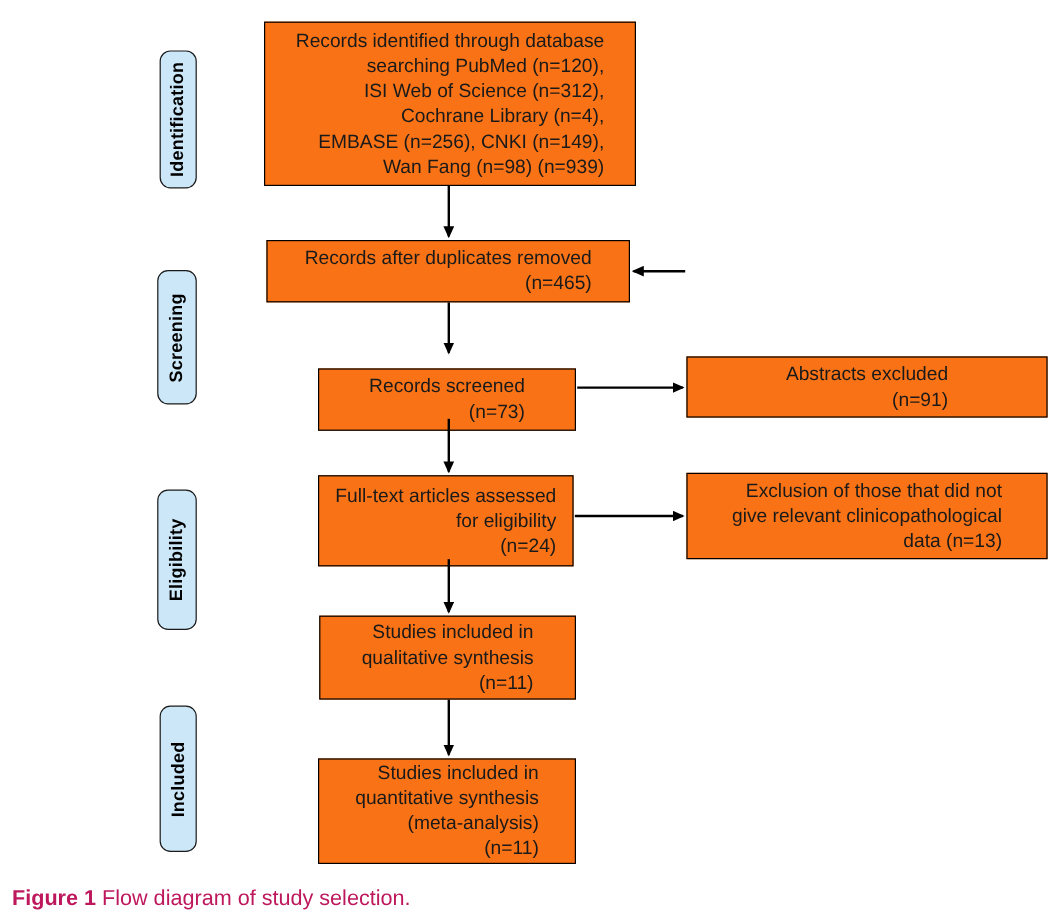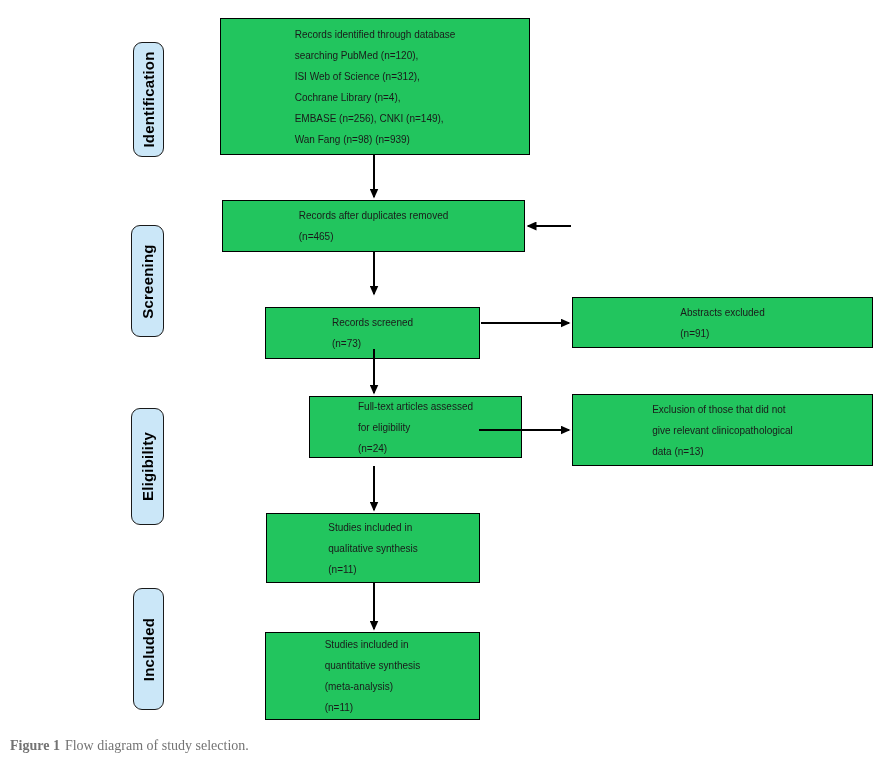--- a/index.html
+++ b/index.html
@@ -10,26 +10,26 @@
     position: relative;
     width: 885px;
     height: 761px;
     background: #ffffff;
     overflow: hidden;
   }
 
   .flow-box {
     position: absolute;
     border: 1.5px solid #000000;
-    background: #22c55e;
+    background: #f97316;
     display: flex;
     align-items: center;
     justify-content: center;
-    text-align: left;
-    font-size: 10px;
+    text-align: right;
+    font-size: 16px;
     line-height: 21px;
     white-space: pre-line;
     padding: 2px 6px;
   }
 
   .stage {
     position: absolute;
     background: var(--stage-fill, #cbe7f8);
     border: 1.5px solid #1a1a1a;
     border-radius: 9px;
@@ -50,23 +50,22 @@
     position: absolute;
     left: 0; top: 0;
     pointer-events: none;
   }
   .arrows line { stroke: #000; stroke-width: 2; }
 
   .caption {
     position: absolute;
     left: 10px;
     top: 738px;
-    font-size: 14px;
-    color: #737373;
-    font-family: Liberation Serif, serif;
+    font-size: 18px;
+    color: #be185d;
   }
   .caption .fig-label { font-weight: bold; margin-right: 5px; }
 </style>
 </head>
 <body>
 
 <div class="canvas">
 
   <div class="stage" style="left:133px; top:42px; width:31px; height:115px;">
     <span>Identification</span>
@@ -91,21 +90,21 @@
   <div class="flow-box" style="left:222px; top:200px; width:303px; height:52px;">Records after duplicates removed
 (n=465)</div>
 
 
   <div class="flow-box" style="left:265px; top:307px; width:215px; height:52px;">Records screened
 (n=73)</div>
 
   <div class="flow-box" style="left:572px; top:297px; width:301px; height:51px;">Abstracts excluded
 (n=91)</div>
 
-  <div class="flow-box" style="left:265px; top:396px; width:213px; height:62px;margin-left:44px;">Full-text articles assessed
+  <div class="flow-box" style="left:265px; top:396px; width:213px; height:76px;">Full-text articles assessed
 for eligibility
 (n=24)</div>
 
   <div class="flow-box" style="left:572px; top:394px; width:301px; height:72px;">Exclusion of those that did not
 give relevant clinicopathological
 data (n=13)</div>
 
   <div class="flow-box" style="left:266px; top:513px; width:214px; height:70px;">Studies included in
 qualitative synthesis
 (n=11)</div>

